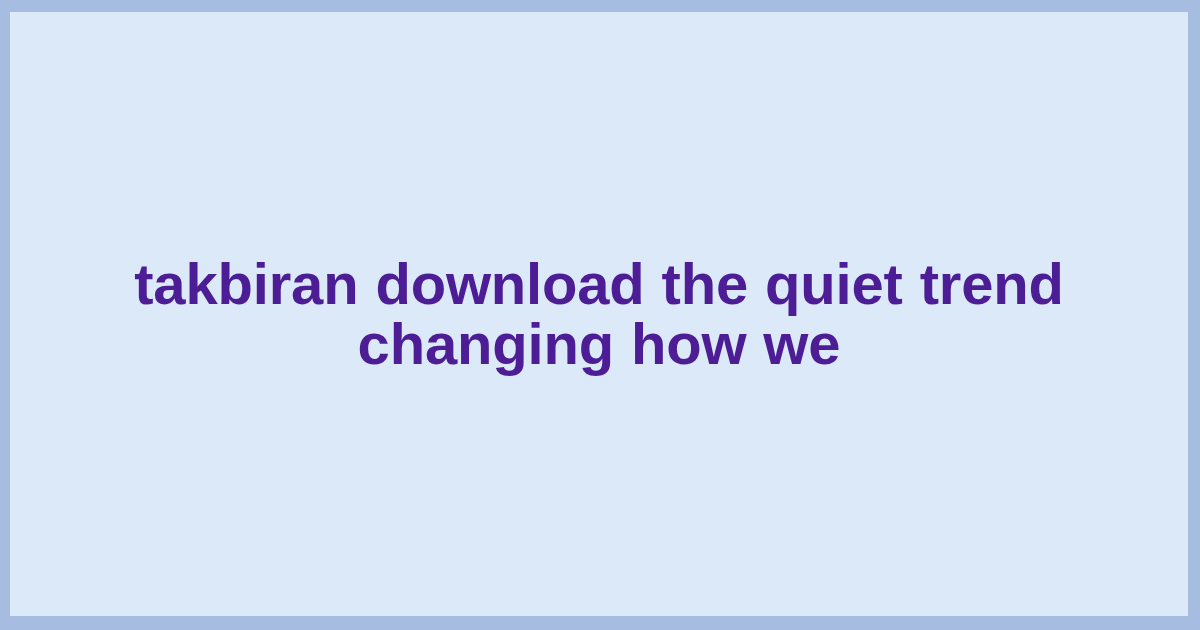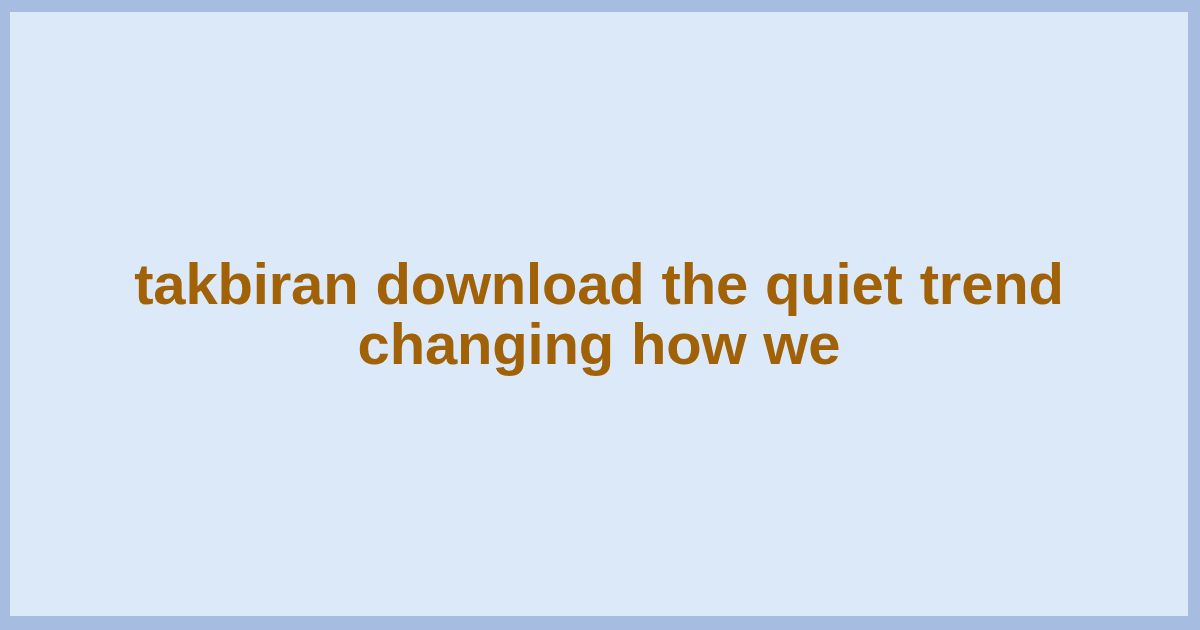--- a/index.html
+++ b/index.html
@@ -62,16 +62,16 @@
     
     transform: scaleX(1.0);
   }
 </style>
 </head>
 <body style="background: rgb(166, 188, 224);">
 
 <div class="og-card" style="background: rgb(166, 188, 224); padding: 12px 12px 14px 10px; width: 1200px; height: 630px;">
   <div class="og-canvas" style="background: rgb(220, 233, 248);">
     <div class="og-headline-wrap">
-      <h1 class="og-headline" style="color: #a16207; font-size: 58px; line-height: 60px; font-weight: 700; text-align: center; letter-spacing: -0.18px; word-spacing: 1.06px;">takbiran download the quiet trend changing how we</h1>
+      <h1 class="og-headline" style="color: #4c1d95; font-size: 58px; line-height: 60px; font-weight: 700; text-align: center; letter-spacing: -0.18px; word-spacing: 1.06px;">takbiran download the quiet trend changing how we</h1>
     </div>
   </div>
 </div>
 
 </body></html>

